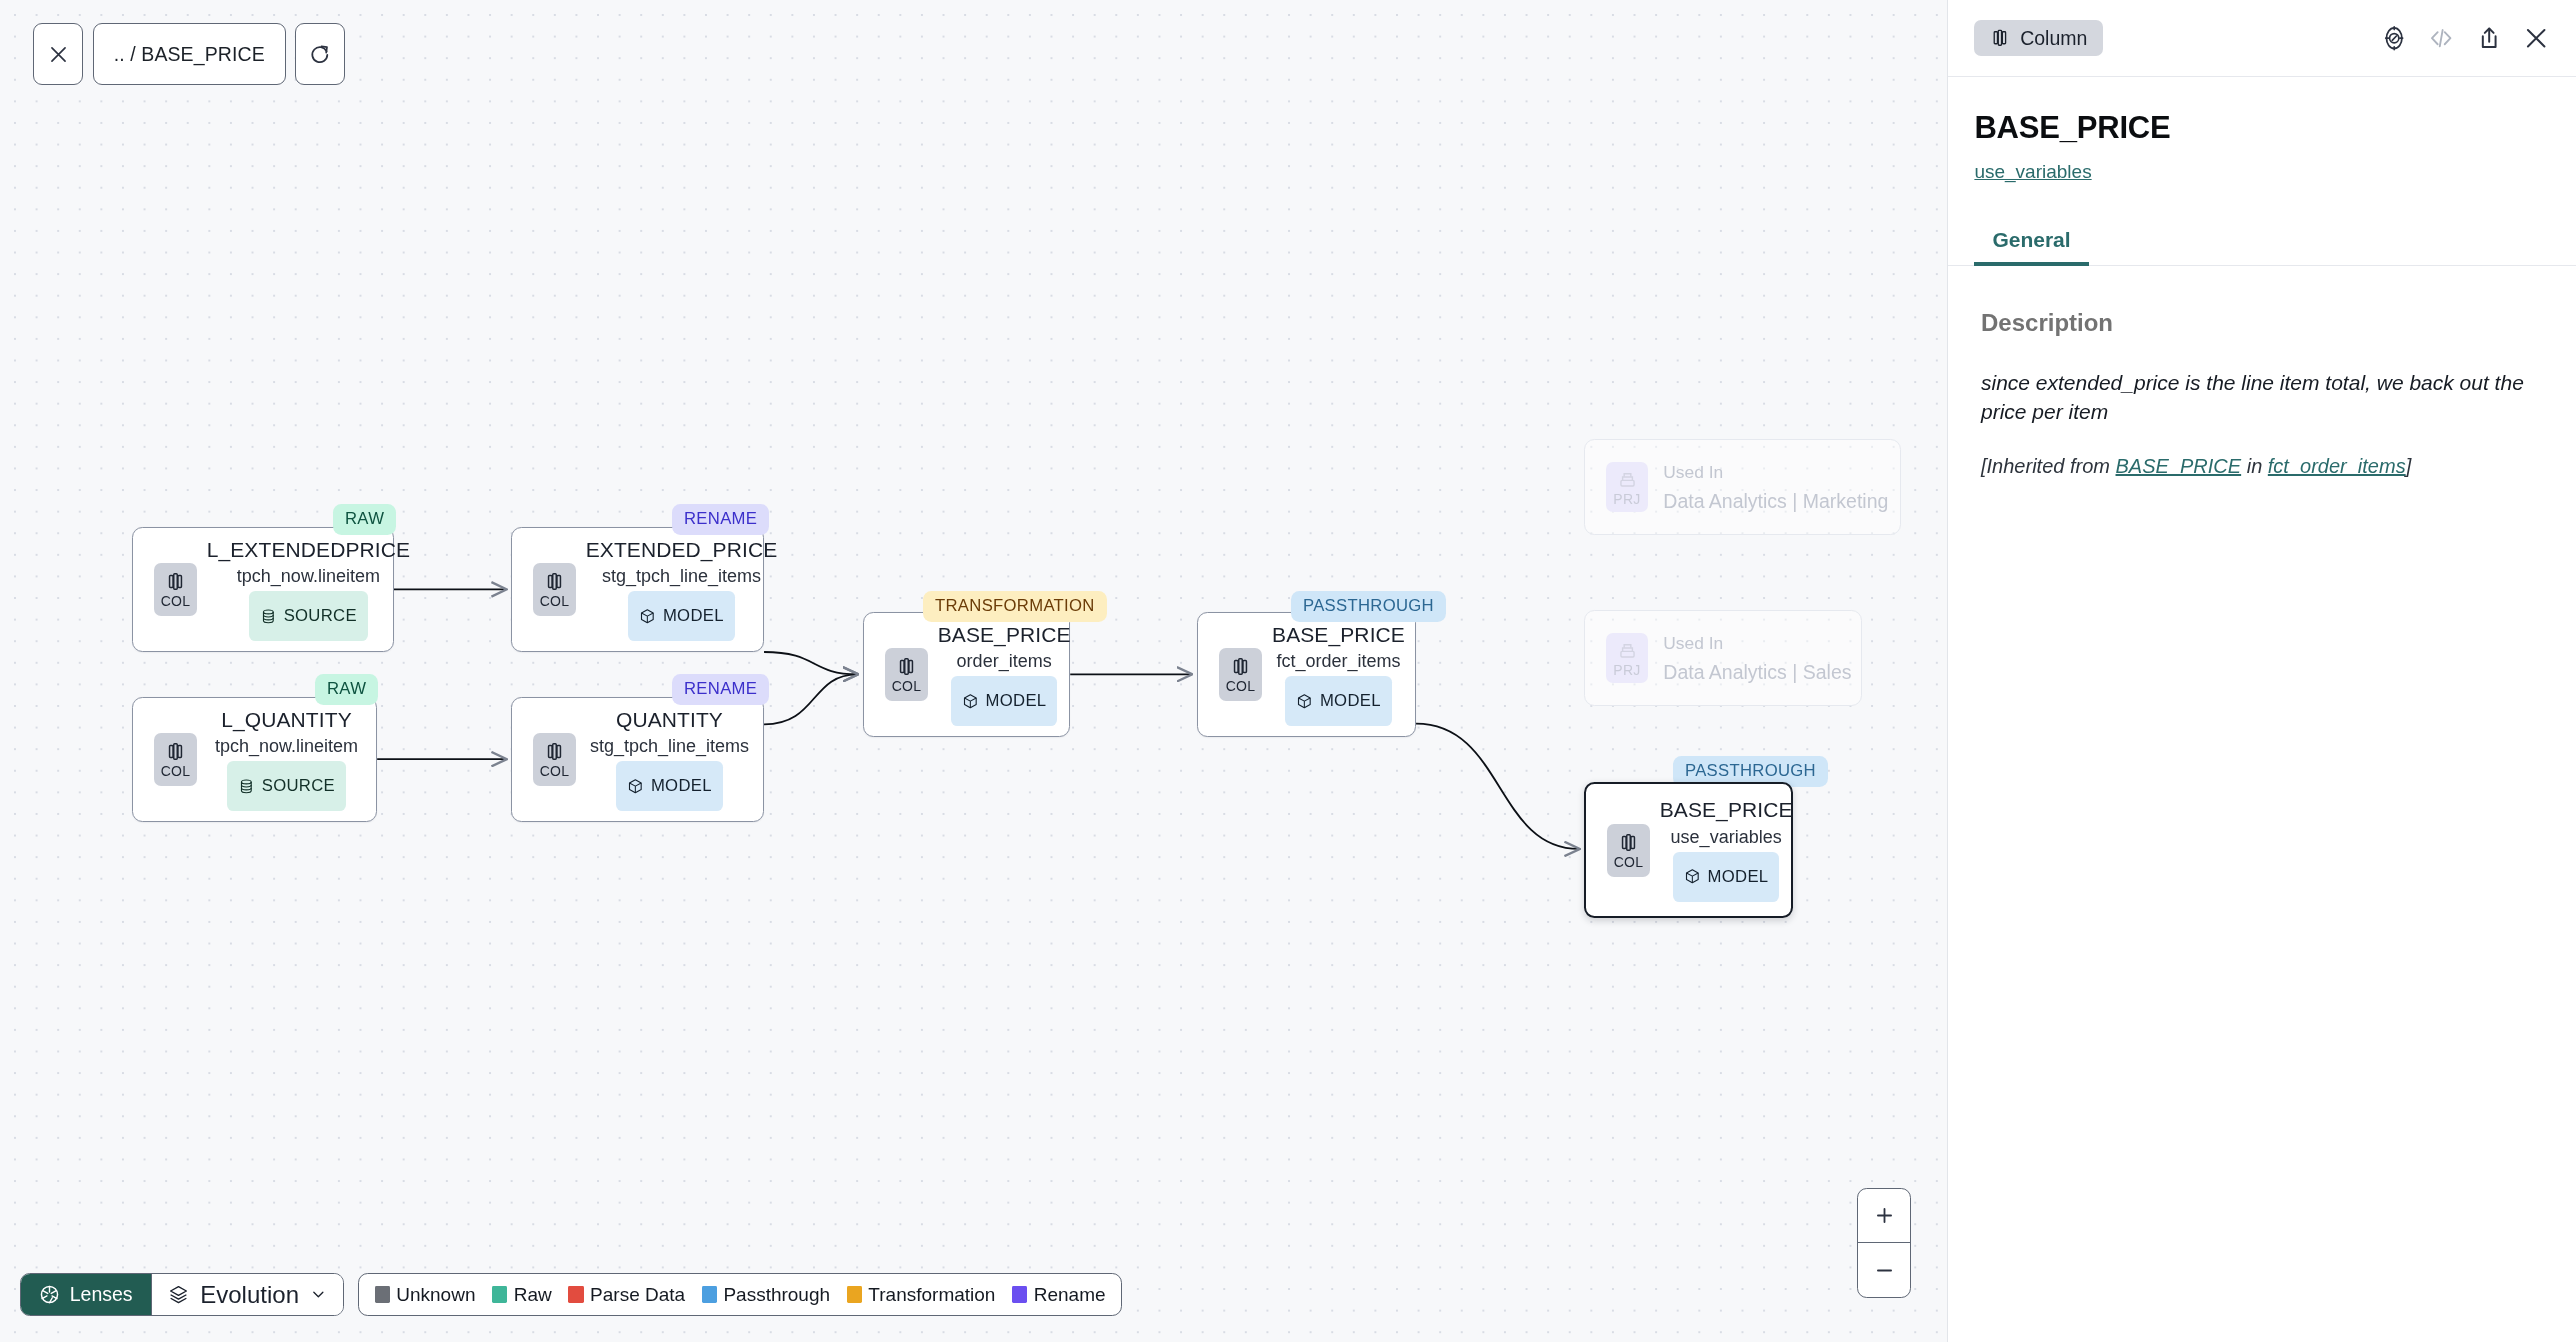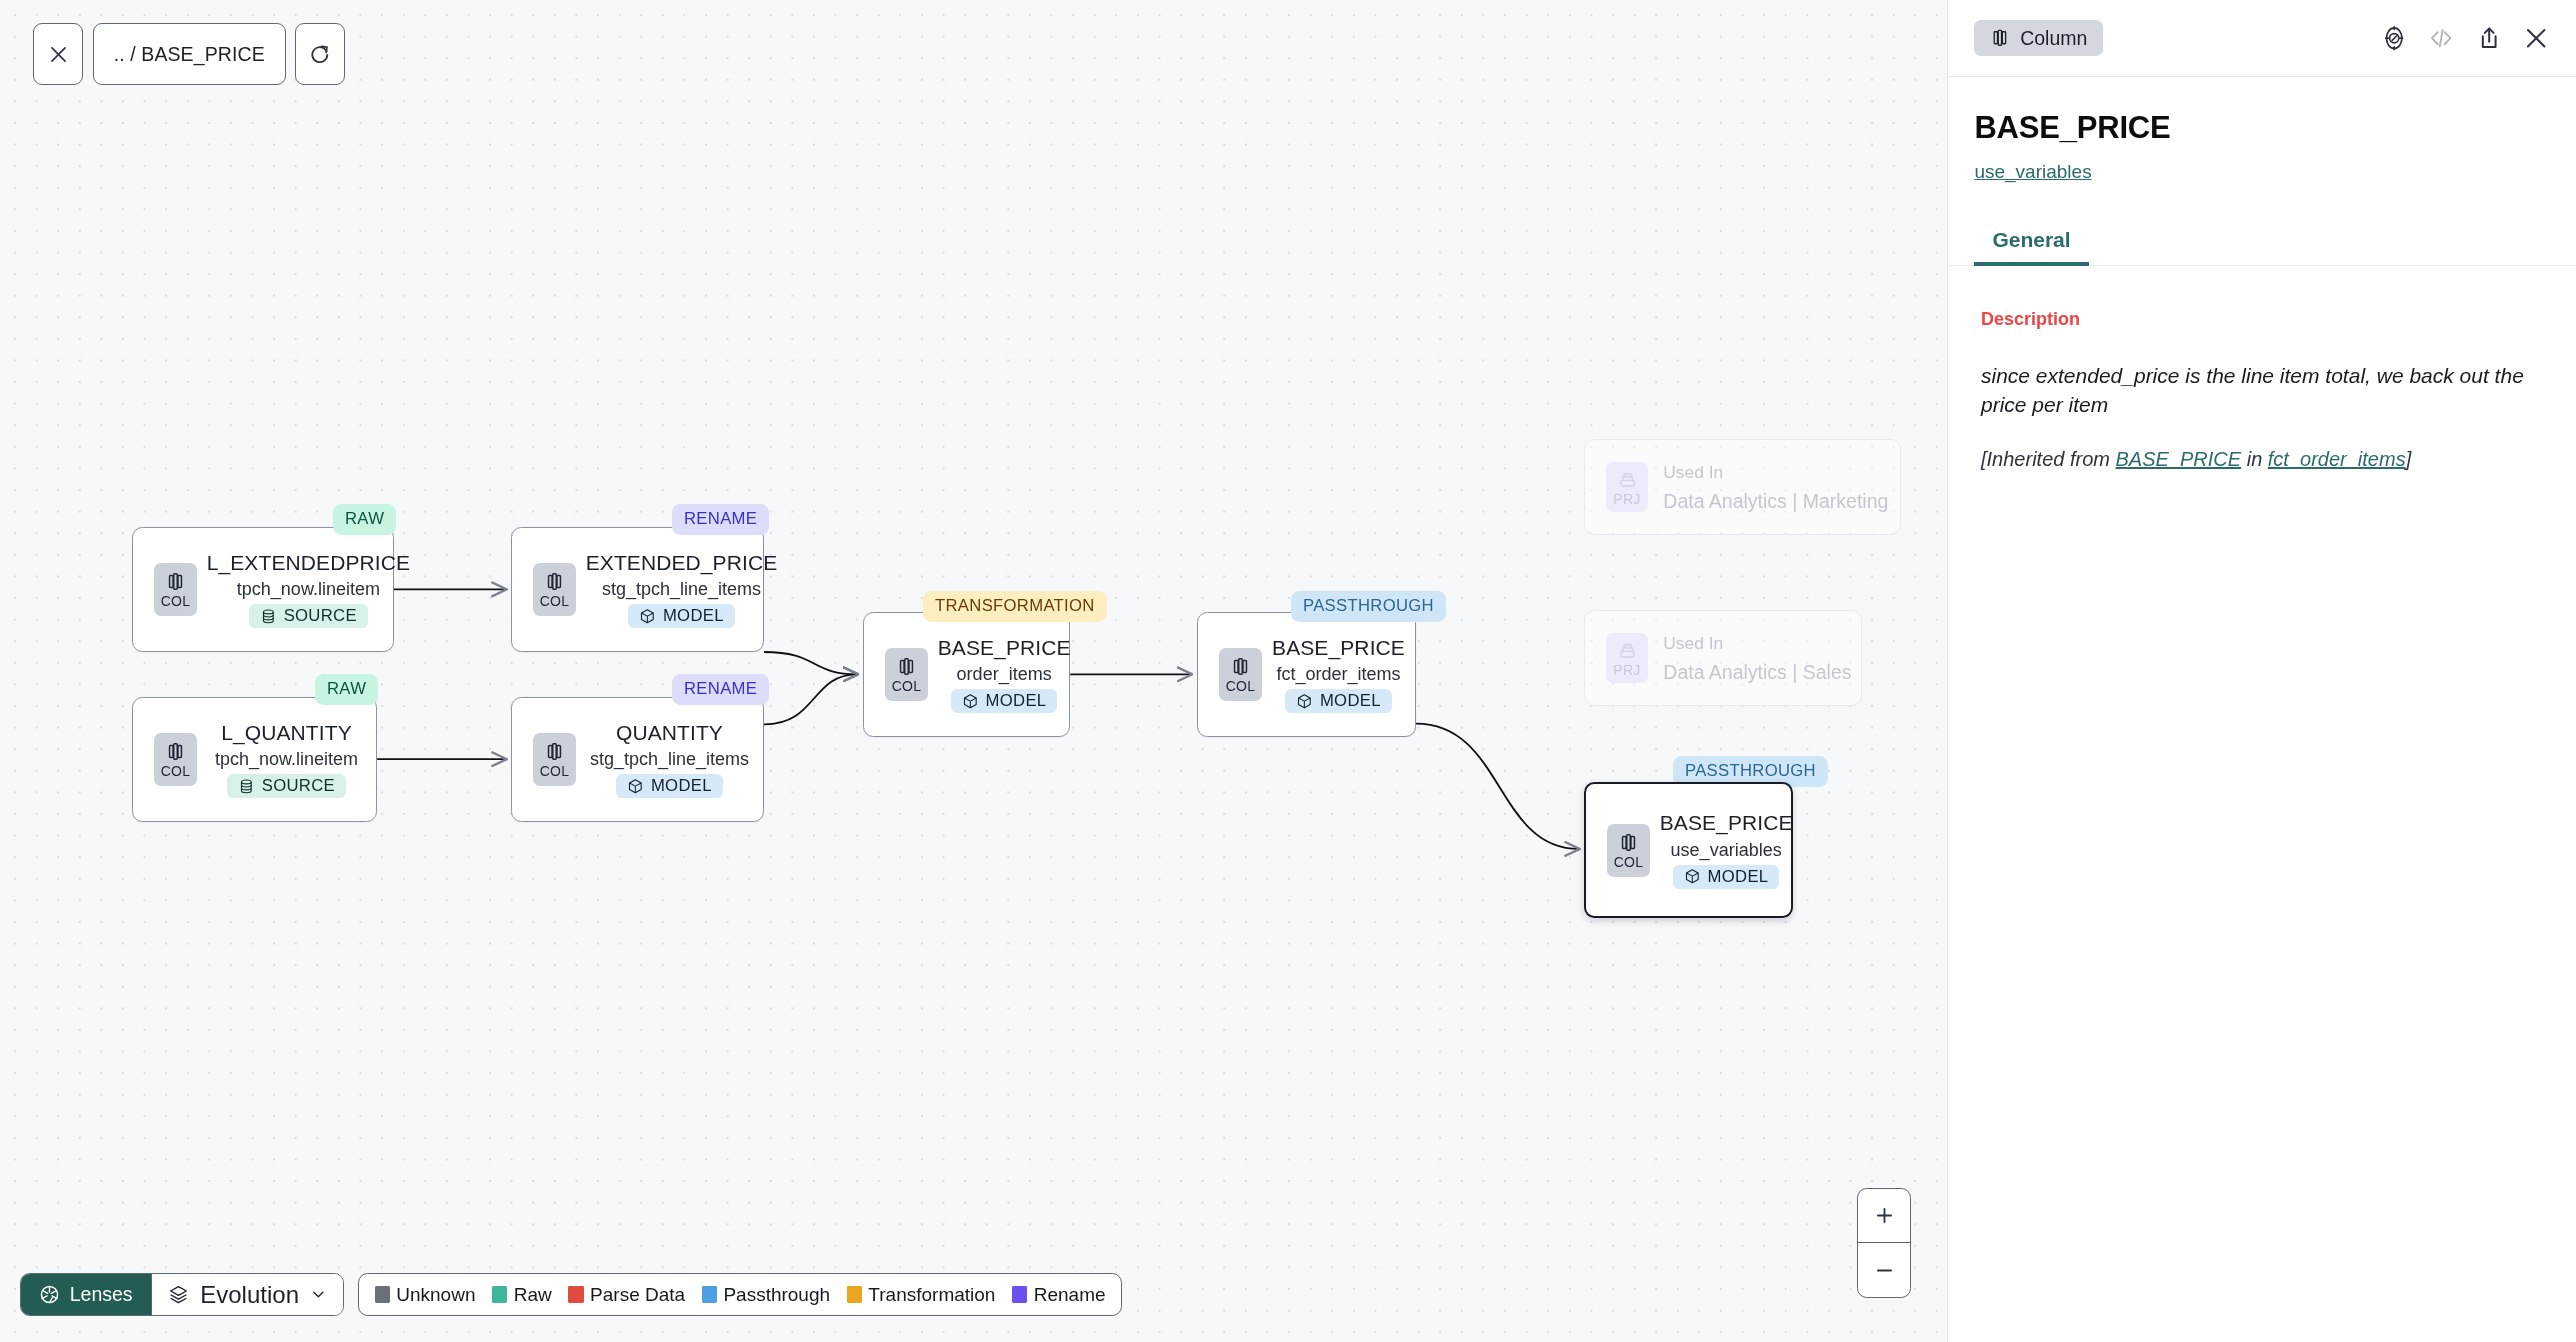--- a/index.html
+++ b/index.html
@@ -45,21 +45,21 @@
     width: 43px; height: 53px; margin-left: 21px;
     display: flex; flex-direction: column; align-items: center; justify-content: center;
     gap: 2px; flex: none;
   }
   .node-icon .lbl { font-size: 14px; color: #1f2633; letter-spacing: 0.3px; line-height: 1; }
   .node-body { display: flex; flex-direction: column; align-items: center; flex: 1; gap: 4.2px; padding: 0 9.7px; }
   .node-title { font-size: 21px; color: #1b212c; letter-spacing: 0.1px; white-space: nowrap; }
   .node-sub { font-size: 18px; color: #2b313c; white-space: nowrap; }
   .chip {
     display: inline-flex; align-items: center; gap: 7px;
-    padding: 2px 11px; border-radius: 6.3px; font-size: 16.7px; letter-spacing: 0.3px;
+    padding: 15px 11px; border-radius: 6.3px; font-size: 16.7px; letter-spacing: 0.3px;
     white-space: nowrap;
   }
   .chip-source { background: #d7f0e8; color: #123028; }
   .chip-model  { background: #d6e9f8; color: #14212e; }
 
   .kind-badge {
     position: absolute; z-index: 12;
     padding: 4.9px 12px 6.3px; border-radius: 8.4px;
     font-size: 16.7px; letter-spacing: 0.3px; white-space: nowrap;
   }
@@ -122,21 +122,21 @@
     display: flex; align-items: center; gap: 11px; background: #d4d7de;
     border-radius: 7px; padding: 6.3px 15.3px; font-size: 19.5px; color: #1b212c;
   }
   #panel-actions { display: flex; align-items: center; gap: 21px; }
   #panel-actions span { display: flex; cursor: pointer; }
   #panel-title { font-size: 31px; font-weight: bold; color: #0b0d10; margin: 33px 0 0 26.4px; letter-spacing: -0.2px; }
   #panel-link { display: inline-block; margin: 15.3px 0 0 26.4px; font-size: 19px; color: #2a6b6b; text-decoration: underline; cursor: pointer; }
   #tabs { margin-top: 45px; padding-left: 26.4px; border-bottom: 1.4px solid #e6e8ed; display: flex; }
   .tab { font-size: 21px; color: #2a6b6b; padding: 0 18px 12.5px; position: relative; cursor: pointer; font-weight: 600; }
   .tab.active::after { content:""; position: absolute; left: 0; right: 0; bottom: -1.4px; height: 4.2px; background: #2a6b6b; }
-  #section-label { margin: 43px 0 0 33px; font-size: 18px; font-weight: bold; color: #ef4444; }
+  #section-label { margin: 43px 0 0 33px; font-size: 24px; font-weight: bold; color: #737373; }
   #desc { margin: 32px 33px 0 33px; font-size: 21px; line-height: 1.38; color: #171c24; font-style: italic; }
   #inherit { margin: 28px 33px 0 33px; font-size: 20px; color: #2d333c; font-style: italic; }
   #inherit a { color: #2a6b6b; text-decoration: underline; cursor: pointer; font-style: italic; }
 </style>
 </head>
 <body>
 
 <div id="canvas">
 
   <svg id="edges" viewBox="0 0 2798 1930">

